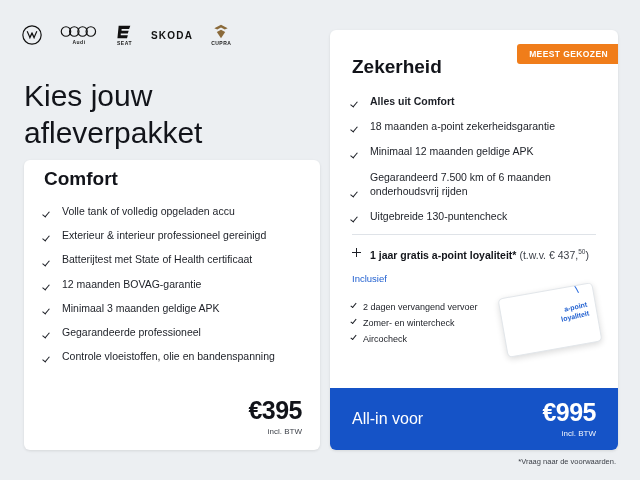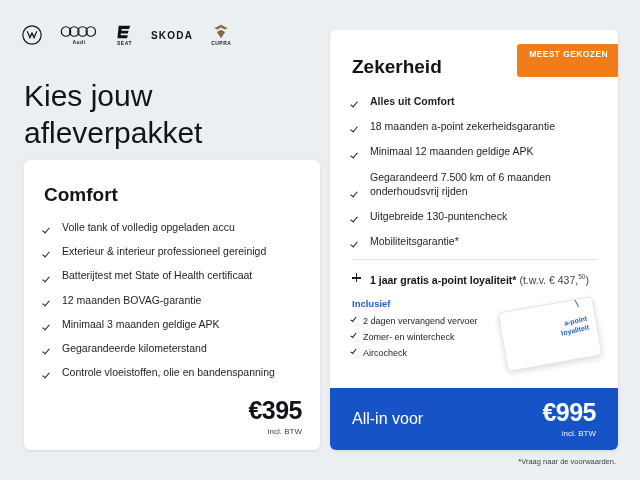--- a/index.html
+++ b/index.html
@@ -62,21 +62,21 @@
     background: #ffffff;
     box-shadow: 0 1px 3px rgba(0,0,0,.10);
     overflow: hidden;
   }
 
   .card-title {
     font-size: 19px;
     font-weight: 700;
     color: #12141a;
   }
-  .card-left .card-title { margin: 24px 0 0 20px; }
+  .card-left .card-title { margin: 8px 0 0 20px; }
   .card-right .card-title { margin: 26px 0 0 22px; font-size: 19px; }
 
   
   ul.features { list-style: none; margin: 14px 20px 0 20px; }
   ul.features li {
     display: flex;
     align-items: flex-end;
     gap: 9px;
     font-size: 10.5px;
     line-height: 1.35;
@@ -103,21 +103,21 @@
 
   
   .badge {
     position: absolute;
     right: 0; top: 14px;
     background: #f07d1a;
     color: #fff;
     font-size: 8.5px;
     font-weight: 700;
     letter-spacing: .4px;
-    padding: 5px 10px 18px 12px;
+    padding: 5px 10px 5px 12px;
     border-top-left-radius: 3px;
     border-bottom-left-radius: 3px;
   }
 
   
   .divider {
     height: 1px;
     background: #dfe3e8;
     margin: 4px 22px 0 22px;
   }
@@ -145,22 +145,22 @@
   .sup { font-size: 6.5px; vertical-align: super; }
 
   
   .inclusief {
     margin: 12px 22px 0 22px;
     position: relative;
   }
   .inclusief-title {
     color: #1f5fd0;
     font-size: 9.5px;
-    font-weight: 700;
-    margin-bottom: 7px;
+    font-weight: 400;
+    margin-bottom: 18px;
   }
   ul.sub { list-style: none; }
   ul.sub li {
     display: flex; align-items: flex-start; gap: 4px;
     font-size: 9px; color: #1c1f26; margin-bottom: 6px;
   }
   .check-sm { flex: 0 0 auto; width: 7px; height: 7px; position: relative; }
   .check-sm::before {
     content: "";
     position: absolute; left: 0; top: 0.5px;
@@ -321,21 +321,21 @@
       <li>
         <span class="check"></span>
         <span>12 maanden BOVAG-garantie</span>
       </li>
       <li>
         <span class="check"></span>
         <span>Minimaal 3 maanden geldige APK</span>
       </li>
       <li>
         <span class="check"></span>
-        <span>Gegarandeerde kilometerstand</span>
+        <span>Gegarandeerde professioneel</span>
       </li>
       <li>
         <span class="check"></span>
         <span>Controle vloeistoffen, olie en bandenspanning</span>
       </li>
     </ul>
 
     <div class="price-left">
       <div class="price-amount">€395</div>
       <div class="price-note">incl. BTW</div>
@@ -360,24 +360,20 @@
         <span class="check"></span>
         <span>Minimaal 12 maanden geldige APK</span>
       </li>
       <li>
         <span class="check"></span>
         <span>Gegarandeerd 7.500 km of 6 maanden onderhoudsvrij rijden</span>
       </li>
       <li>
         <span class="check"></span>
         <span>Uitgebreide 130-puntencheck</span>
-      </li>
-      <li>
-        <span class="check"></span>
-        <span>Mobiliteitsgarantie*</span>
       </li>
     </ul>
 
     <div class="divider"></div>
 
     <div class="loyalty-row">
       <span class="plus"></span>
       <span class="loyalty-text">
         <b>1 jaar gratis a-point loyaliteit*</b>
         <span class="muted">(t.w.v. € 437,</span><span class="sup muted">50</span><span class="muted">)</span>

